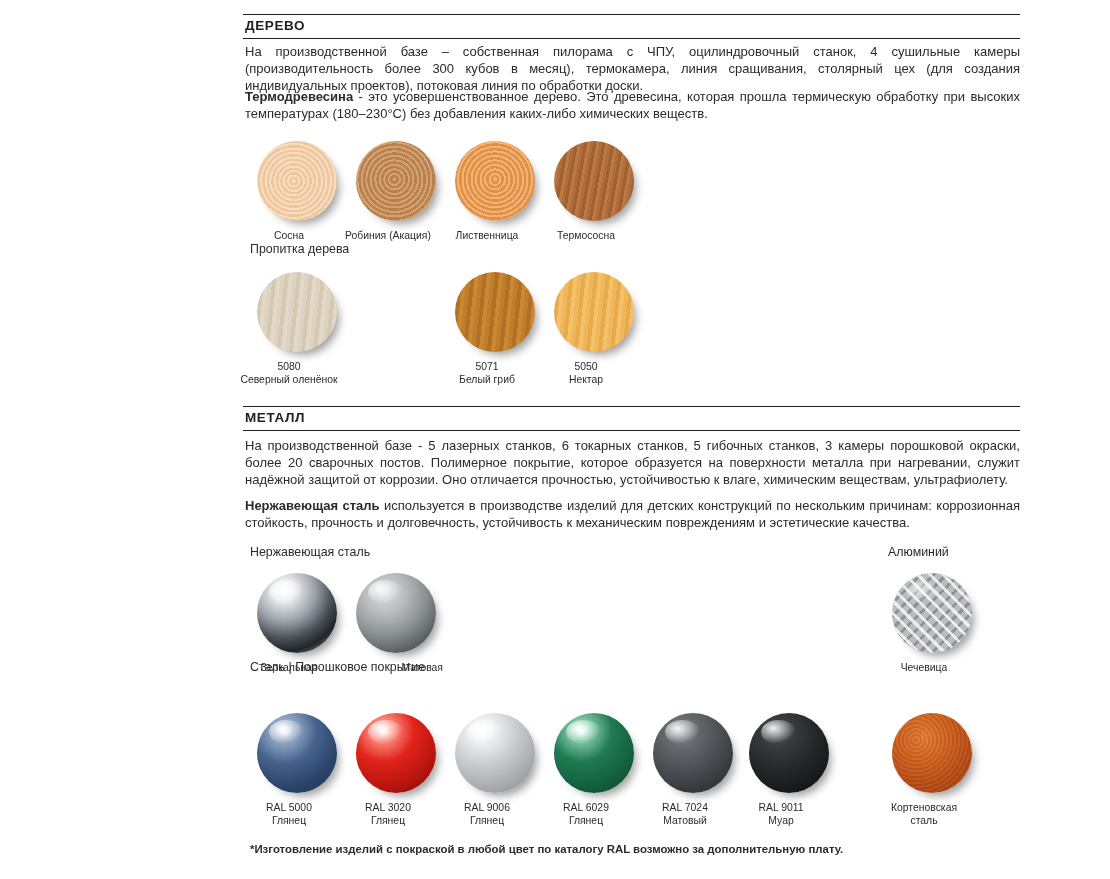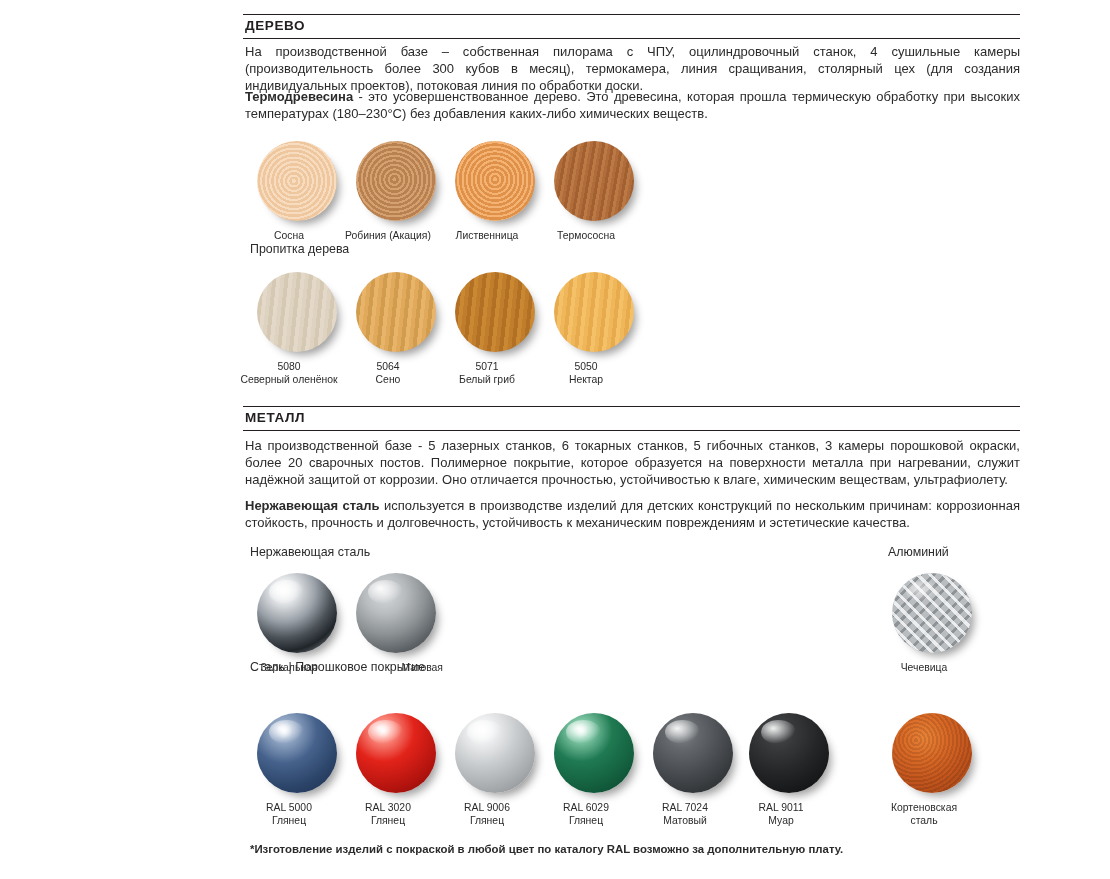--- a/index.html
+++ b/index.html
@@ -263,25 +263,20 @@
     <div class="cap">Термососна</div>
   </div>
 
   <div class="subhead" style="left:250px; top:242px;">Пропитка дерева</div>
 
   <div class="swatch" style="left:249px; top:272px;">
     <div class="disc shadow imp-5080"></div>
     <div class="cap">5080</div>
     <div class="cap" style="margin-top:0;">Северный оленёнок</div>
   </div>
-  <div class="swatch" style="left:348px; top:272px;">
-    <div class="disc shadow imp-5064"></div>
-    <div class="cap">5064</div>
-    <div class="cap" style="margin-top:0;">Сено</div>
-  </div>
   <div class="swatch" style="left:447px; top:272px;">
     <div class="disc shadow imp-5071"></div>
     <div class="cap">5071</div>
     <div class="cap" style="margin-top:0;">Белый гриб</div>
   </div>
   <div class="swatch" style="left:546px; top:272px;">
     <div class="disc shadow imp-5050"></div>
     <div class="cap">5050</div>
     <div class="cap" style="margin-top:0;">Нектар</div>
   </div>

